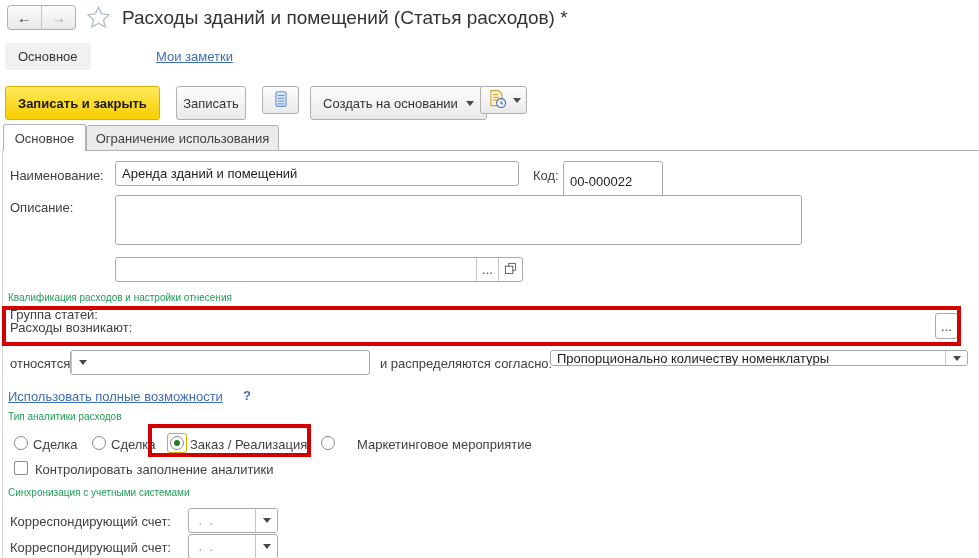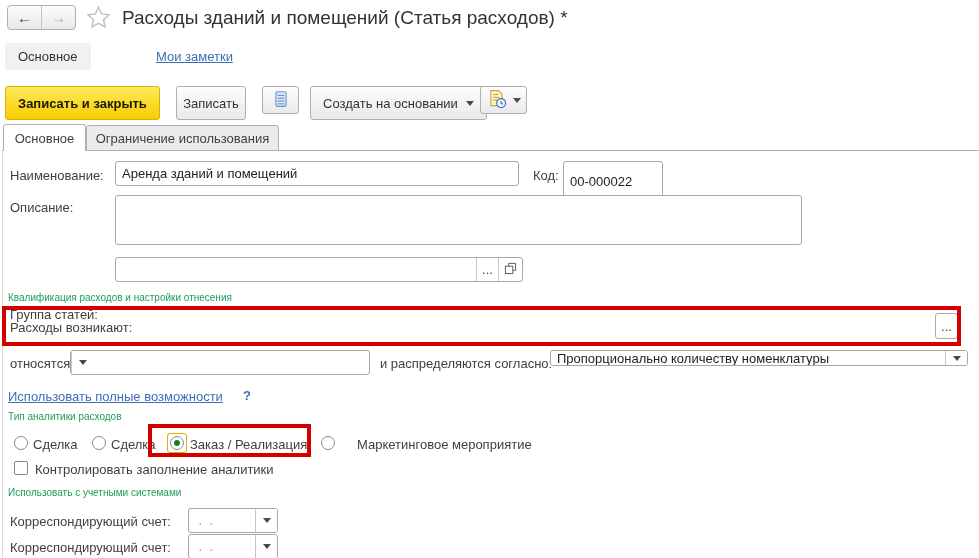--- a/index.html
+++ b/index.html
@@ -193,21 +193,21 @@
   <div class="radio-lbl" style="left:190px;">Заказ / Реализация</div>
   <div class="radio-wrap" style="left:318px;">
       <div class="radio"></div>
     </div>
   <div class="radio-lbl" style="left:340px;margin-left:17px;">Маркетинговое мероприятие</div>
   <div class="annotation" style="left:148px; top:424px; width:163px; height:33px;"></div>
 
   <div class="checkbox"></div>
   <div class="lbl" style="left:35px; top:462px;">Контролировать заполнение аналитики</div>
 
-  <div class="green-head" style="left:8px; top:487px;">Использовать с учетными системами</div>
+  <div class="green-head" style="left:8px; top:487px;">Синхронизация с учетными системами</div>
 
   <div class="lbl" style="left:10px; top:514px;">Корреспондирующий счет:</div>
   <div class="combo" style="left:188px; top:508px; width:90px; height:25px;">
     <div class="txt dim"> .  . </div>
     <div class="arrow-sec">
         <span class="caret"></span>
       </div>
   </div>
 
   <div class="lbl" style="left:10px; top:540px;">Корреспондирующий счет:</div>

